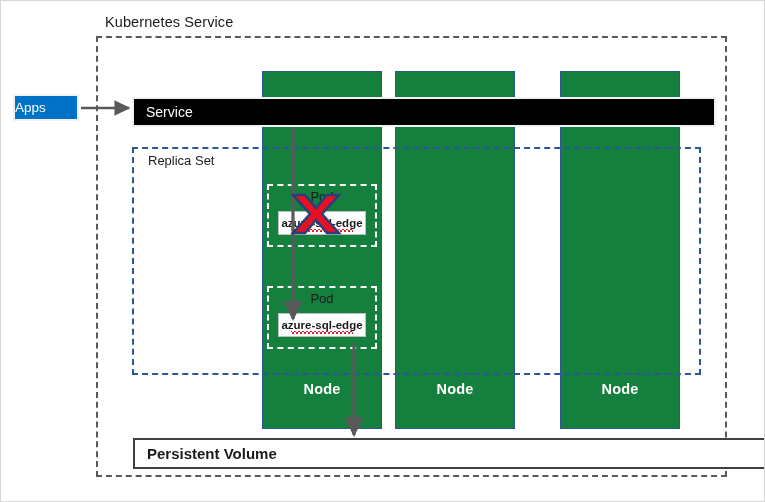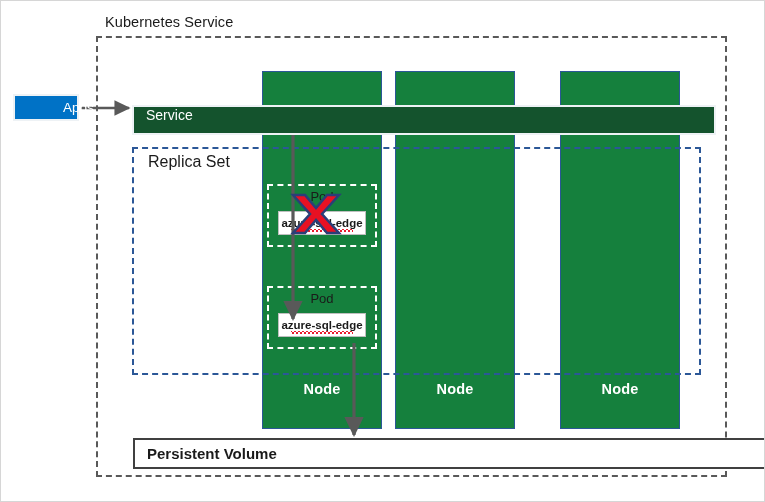--- a/index.html
+++ b/index.html
@@ -50,21 +50,21 @@
     width: 569px;
     height: 228px;
     border: 2px dashed #2B5797;
     box-sizing: border-box;
     background: transparent;
   }
   .replicaset-label {
     position: absolute;
     left: 147px;
     top: 152px;
-    font-size: 16px;
+    font-size: 13px;
     color: #1a1a1a;
     white-space: nowrap;
   }
 
   
   .node {
     position: absolute;
     background: #15803d;
     border: 1px solid #2B5797;
     box-sizing: border-box;
@@ -129,27 +129,28 @@
       linear-gradient(-45deg, transparent 45%, #e81123 45%, #e81123 55%, transparent 55%);
     background-size: 4px 4px;
     background-repeat: repeat-x;
     opacity: 0.95;
   }
 
   
   .service-bar {
     position: absolute;
     left: 131px;
-    top: 104px;
+    top: 96px;
     width: 584px;
     height: 30px;
-    background: #14532d;
+    background: #000000;
     border: 2px solid #eef2f5;
     box-sizing: border-box;
     display: flex;
+    align-items: center;
   }
   .service-text {
     color: #ffffff;
     font-size: 14px;
     padding-left: 12px;
     white-space: nowrap;
   }
 
   
   .apps-box {
@@ -161,21 +162,20 @@
     background: #0072C6;
     border: 2px solid #eef2f5;
     box-sizing: border-box;
     display: flex;
     align-items: center;
   }
   .apps-text {
     color: #ffffff;
     font-size: 13.5px;
     white-space: nowrap;
-    margin-left: 48px;
   }
 
   
   .pv-box {
     position: absolute;
     left: 132px;
     top: 437px;
     width: 667px;
     height: 31px;
     background: #ffffff;

